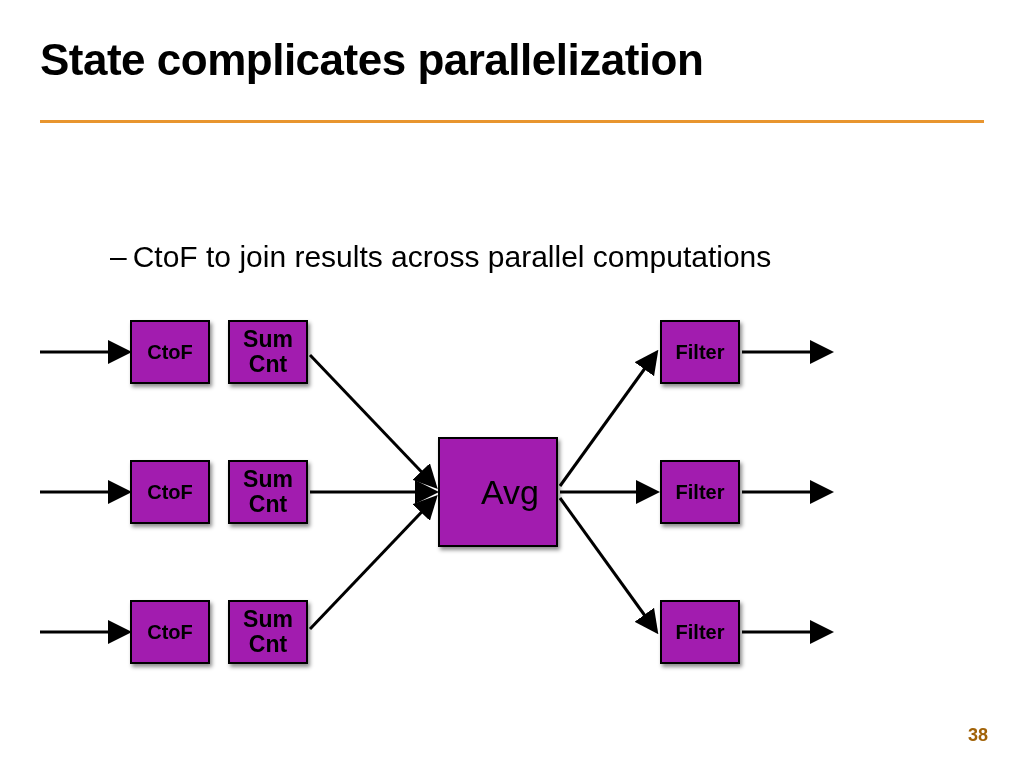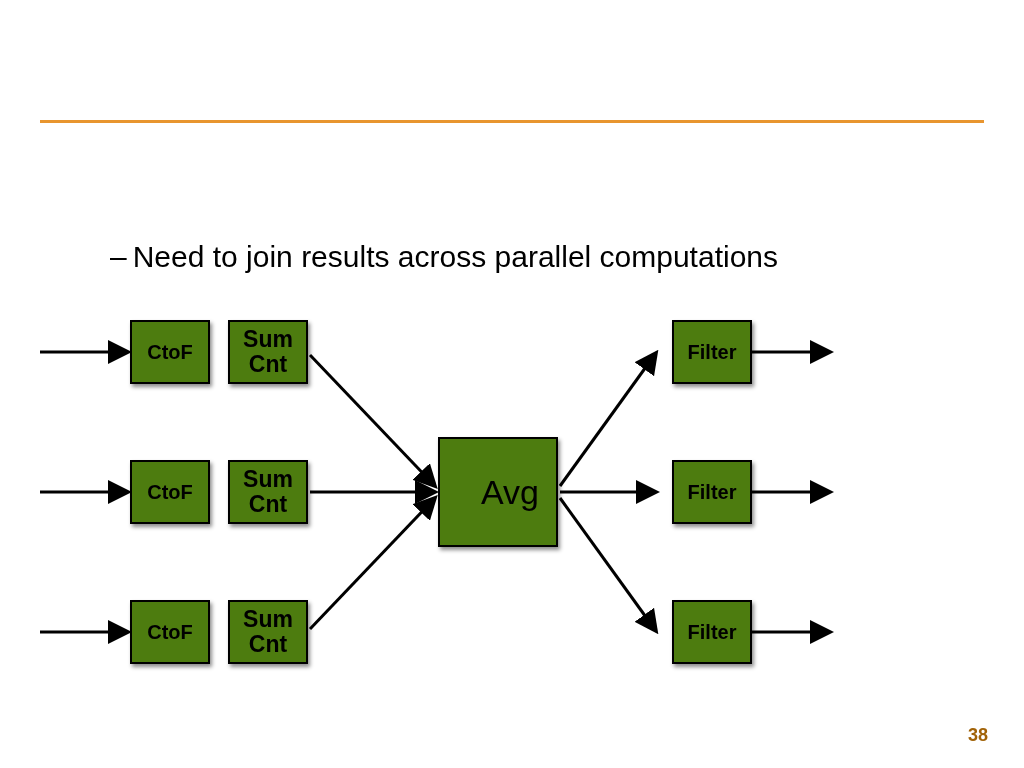--- a/index.html
+++ b/index.html
@@ -68,51 +68,52 @@
     font-size: 18px;
   }
 
   
   .diagram {
     position: absolute;
     left: 40px; right: 40px; top: 300px; height: 400px;
   }
   .node {
     position: absolute;
-    background: #4d7c0f;
+    background: #a21caf;
     border: 2px solid #000;
     box-shadow: 2px 3px 4px rgba(0,0,0,0.45);
     display: flex;
     align-items: center;
     justify-content: center;
     text-align: center;
     font-weight: 700;
     box-sizing: border-box;
   }
   .ctof   { width: 80px; height: 64px; font-size: 20px; }
   .sumcnt { width: 80px; height: 64px; font-size: 23px; line-height: 1.1; }
-  .filter { width: 80px; height: 64px; font-size: 20px; margin-left: 12px; }
+  .filter { width: 80px; height: 64px; font-size: 20px; }
   .avg    { width: 120px; height: 110px; font-size: 34px; font-weight: 400; padding-left: 24px; }
 
   svg.arrows {
     position: absolute;
     left: 0; top: 0; width: 100%; height: 100%;
     overflow: visible;
   }
   .astroke { stroke: #000; stroke-width: 3; fill: none; }
 </style>
 </head>
 <body>
 
 <div class="slide">
+  <div class="title">State complicates parallelization</div>
   <div class="rule"></div>
 
   <div class="bullet2">
     <span class="dash">–</span>
-    <span>Need to join results across parallel computations</span>
+    <span>CtoF to join results across parallel computations</span>
   </div>
 
   <div class="diagram">
     <svg class="arrows" viewBox="0 0 944 400">
       <defs>
         <marker id="ah" viewBox="0 0 12 12" refX="10" refY="6" markerWidth="8" markerHeight="8" orient="auto">
           <path d="M0,0 L12,6 L0,12 Z" fill="#000"></path>
         </marker>
       </defs>
 

